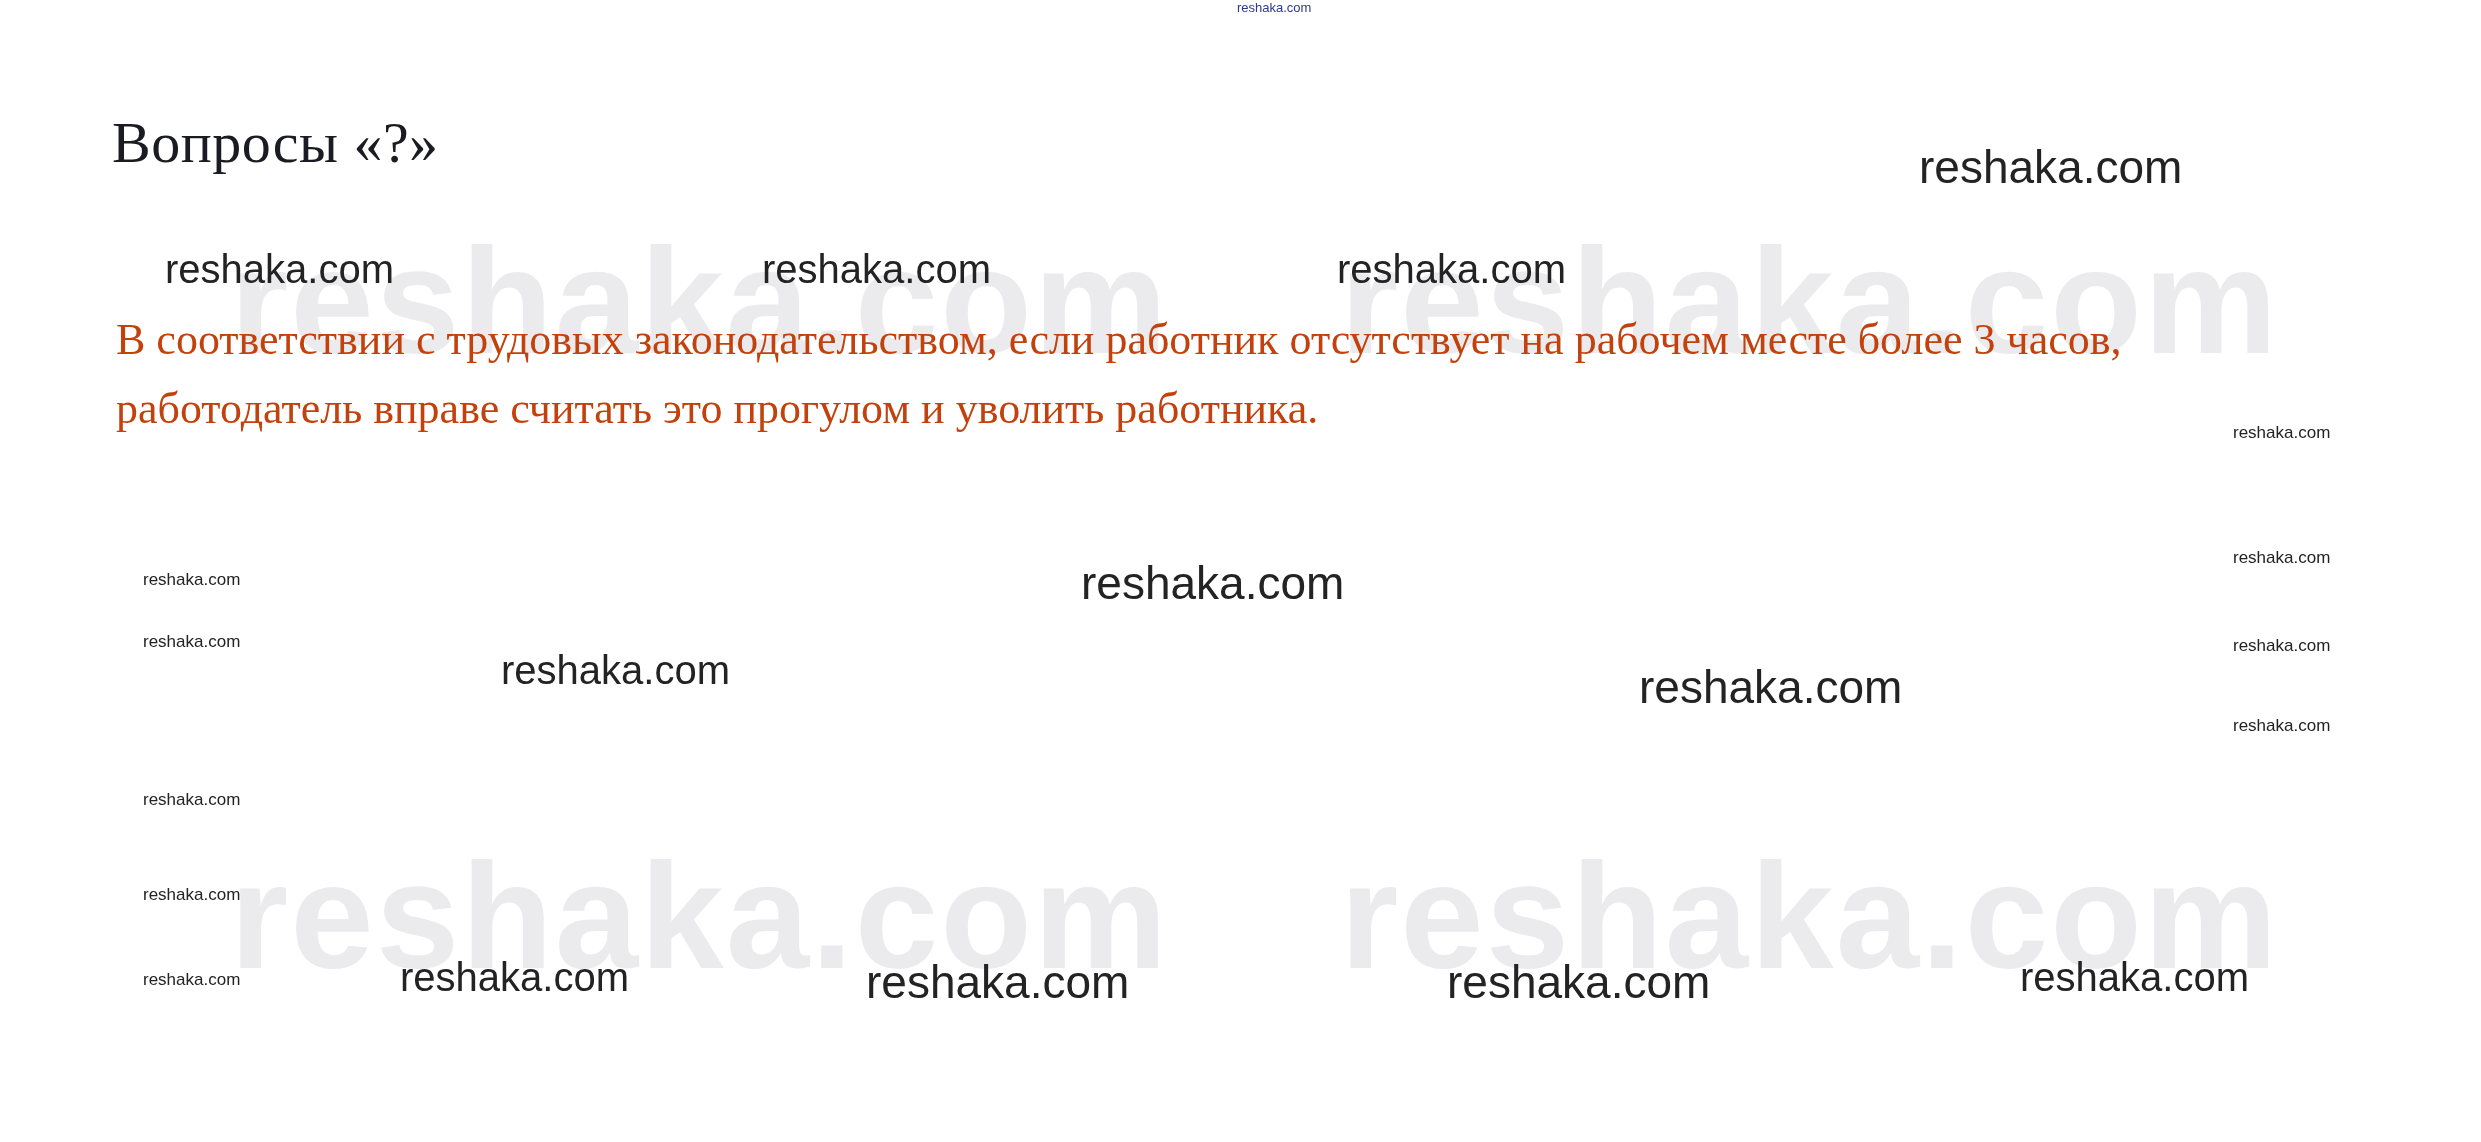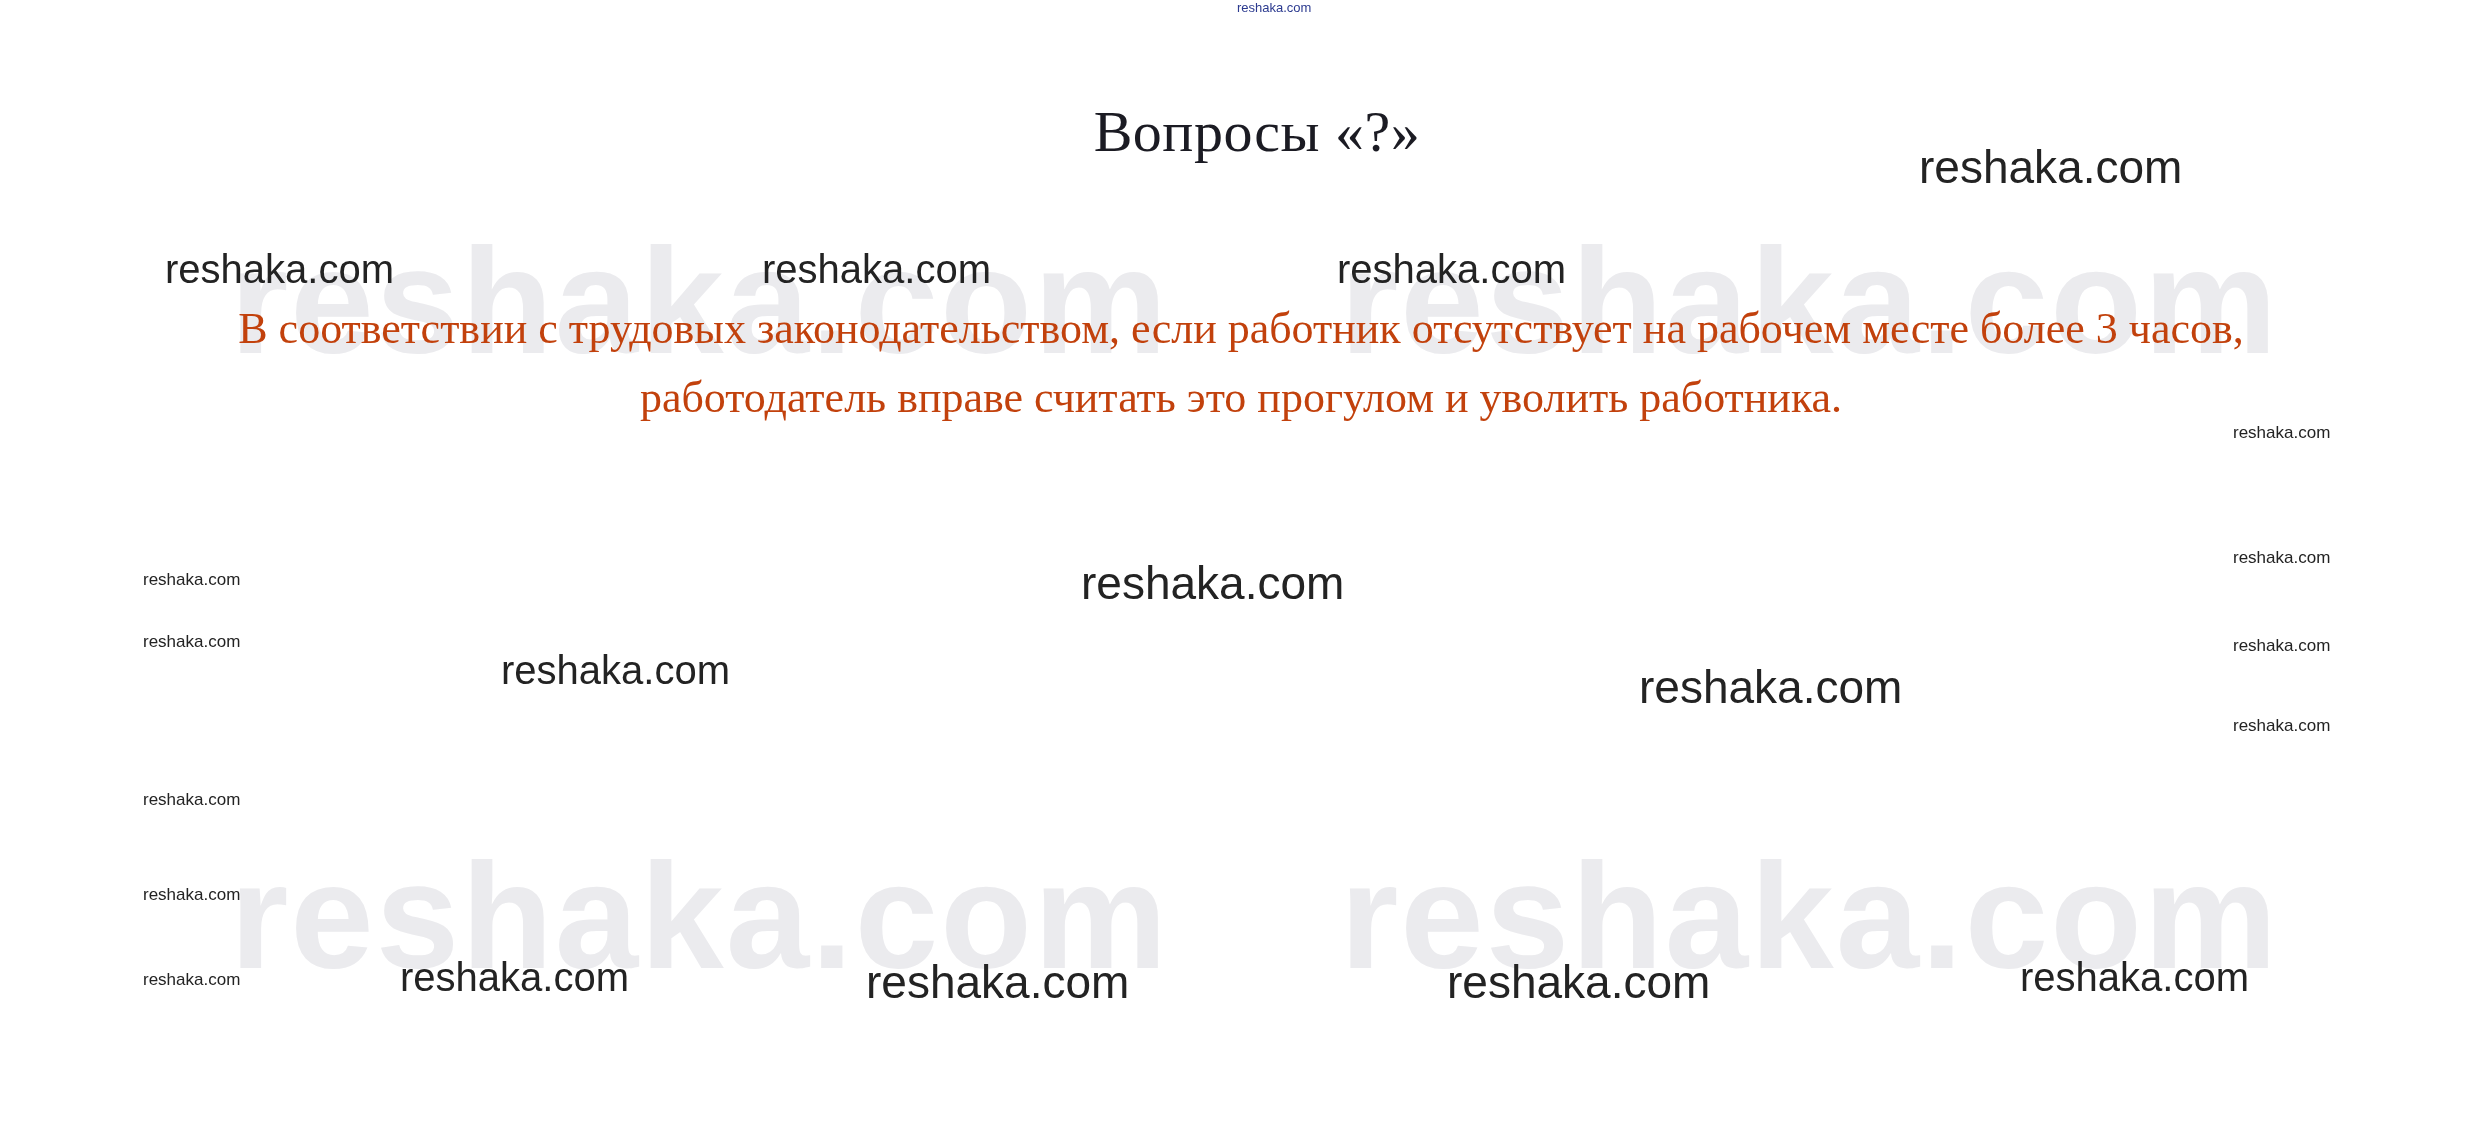--- a/index.html
+++ b/index.html
@@ -19,23 +19,22 @@
     position: absolute;
     left: 0; top: 0;
     width: 2481px;
     height: 1142px;
   }
 
   
   .doc {
     position: absolute;
     left: 112px;
-    top: 99px;
+    top: 110px;
     width: 2290px;
-    text-align: center;
   }
   .heading-small {
     font-family: "Liberation Serif", serif;
     font-size: 58px;
     font-weight: 400;
     line-height: 1.15;
     letter-spacing: 0.5px;
     margin: 0 0 52px 0;
     color: #1b1b23;
   }

